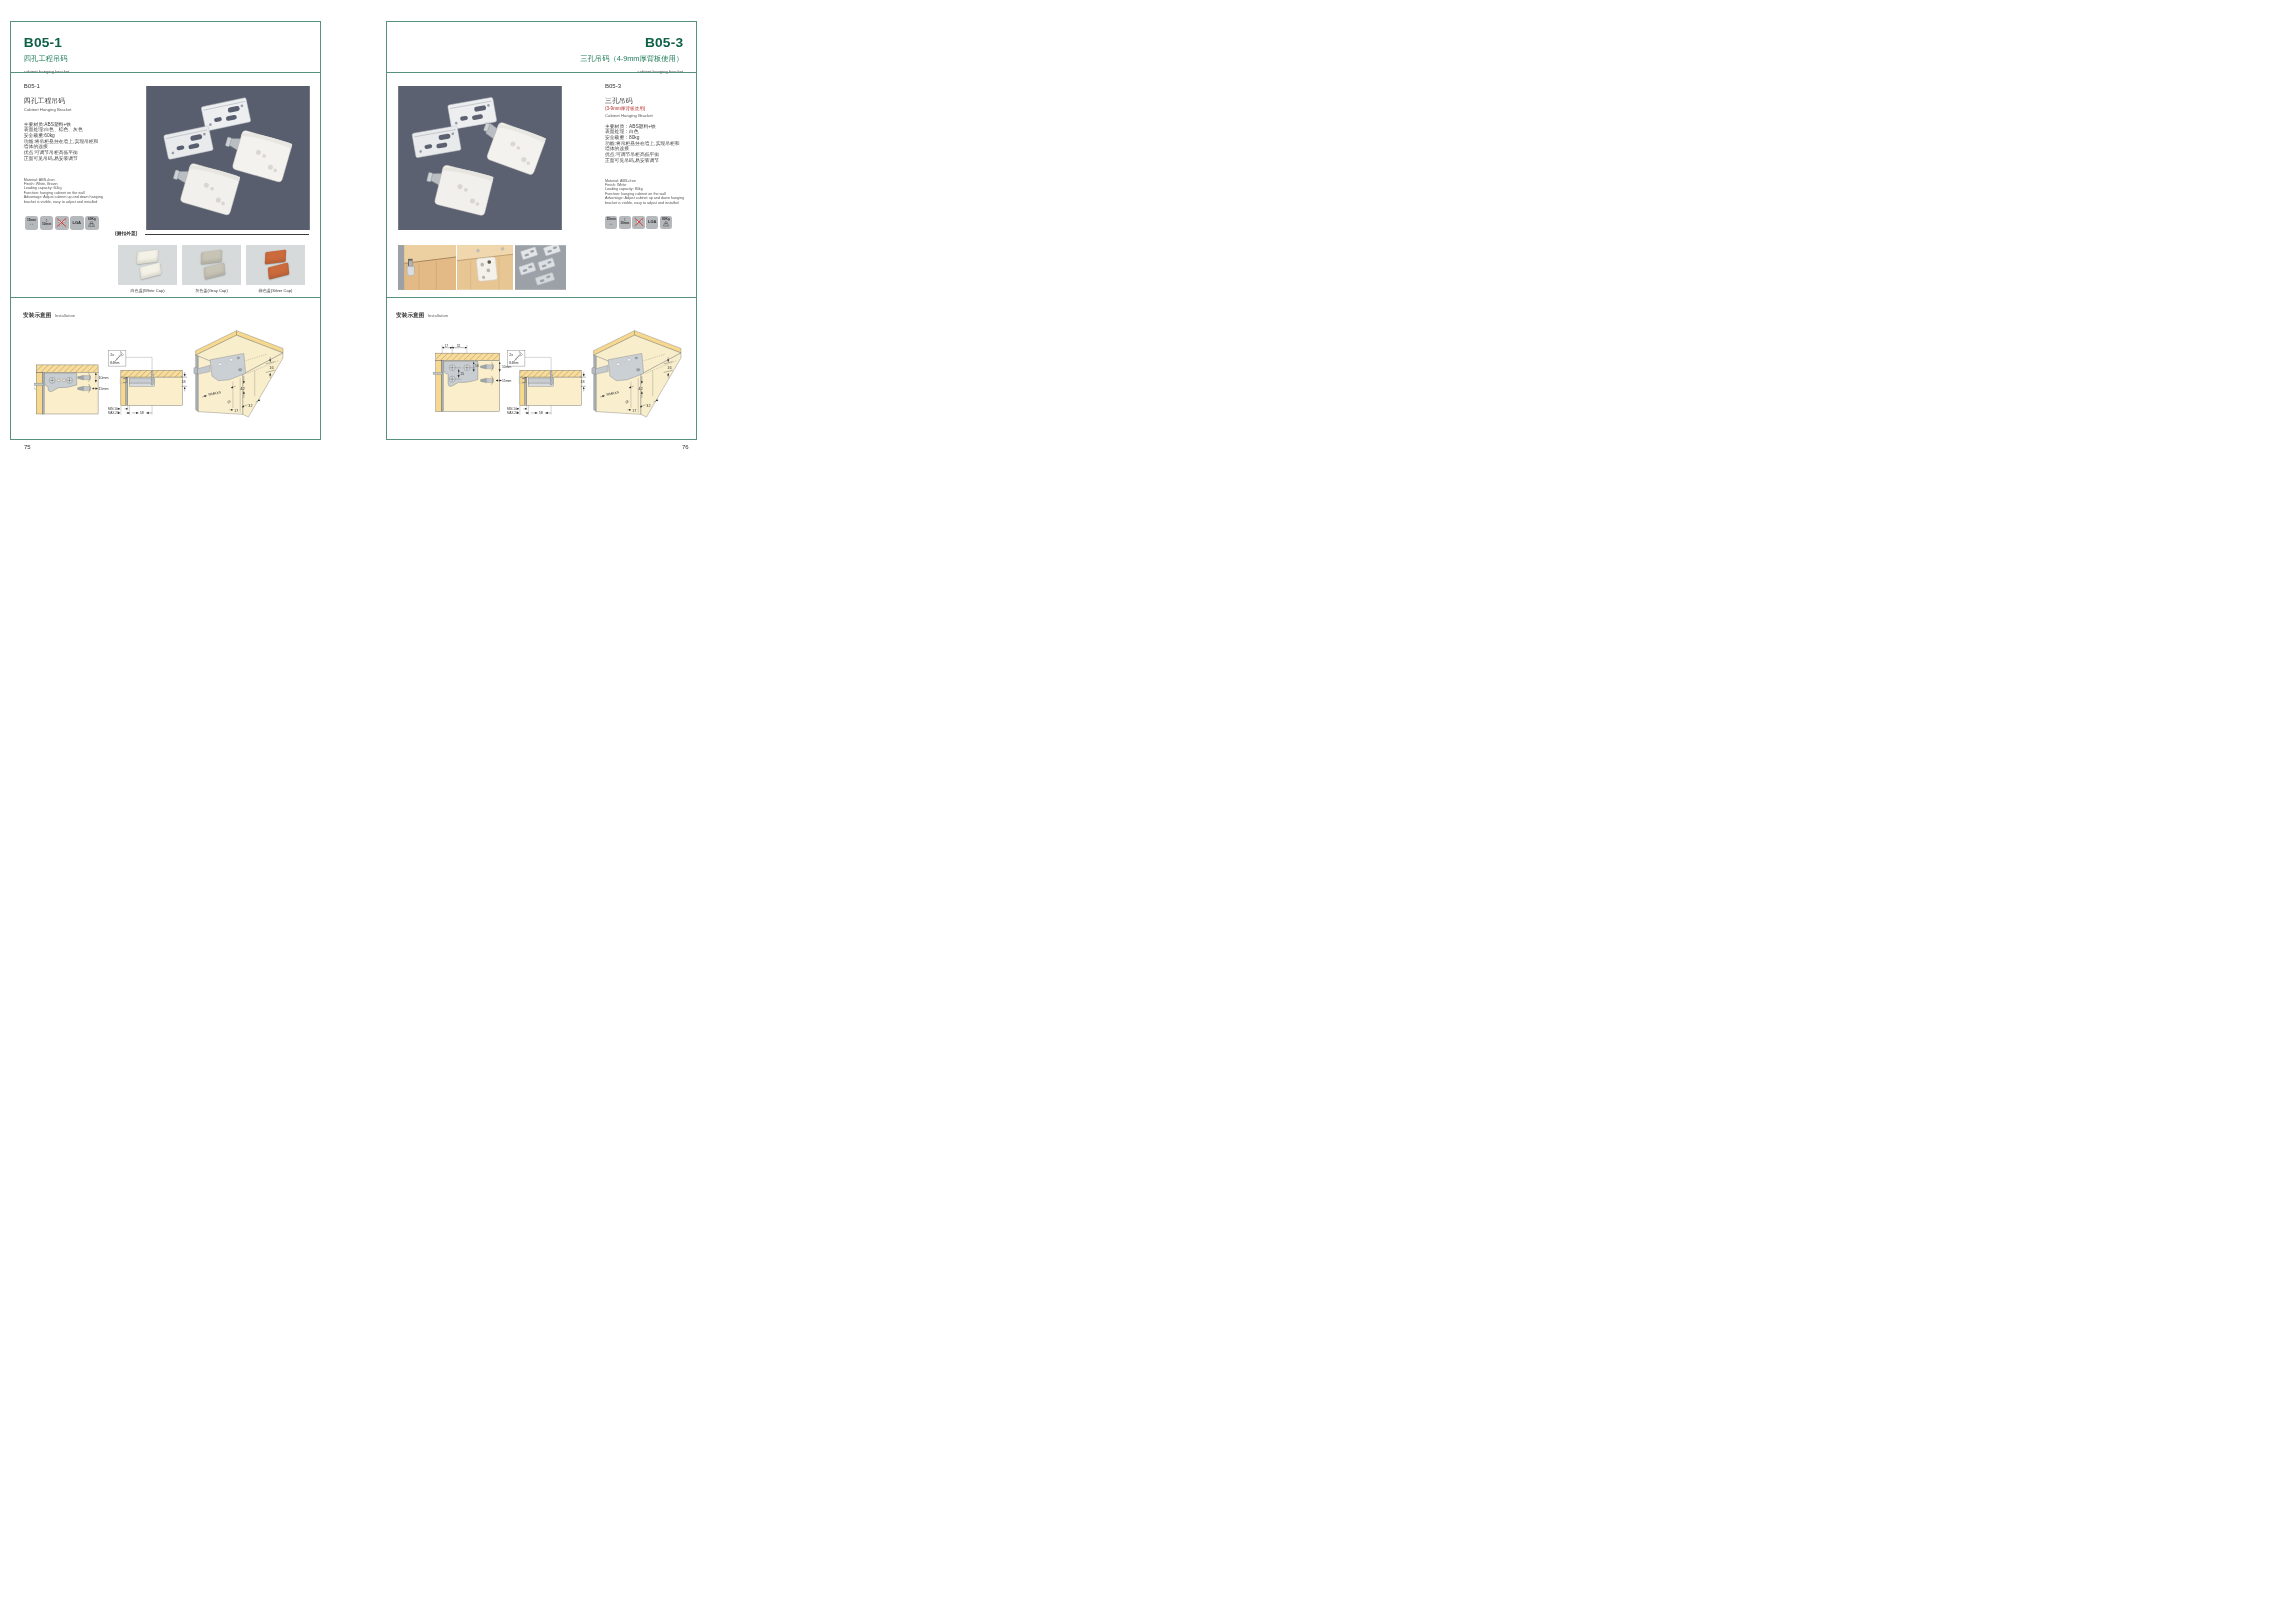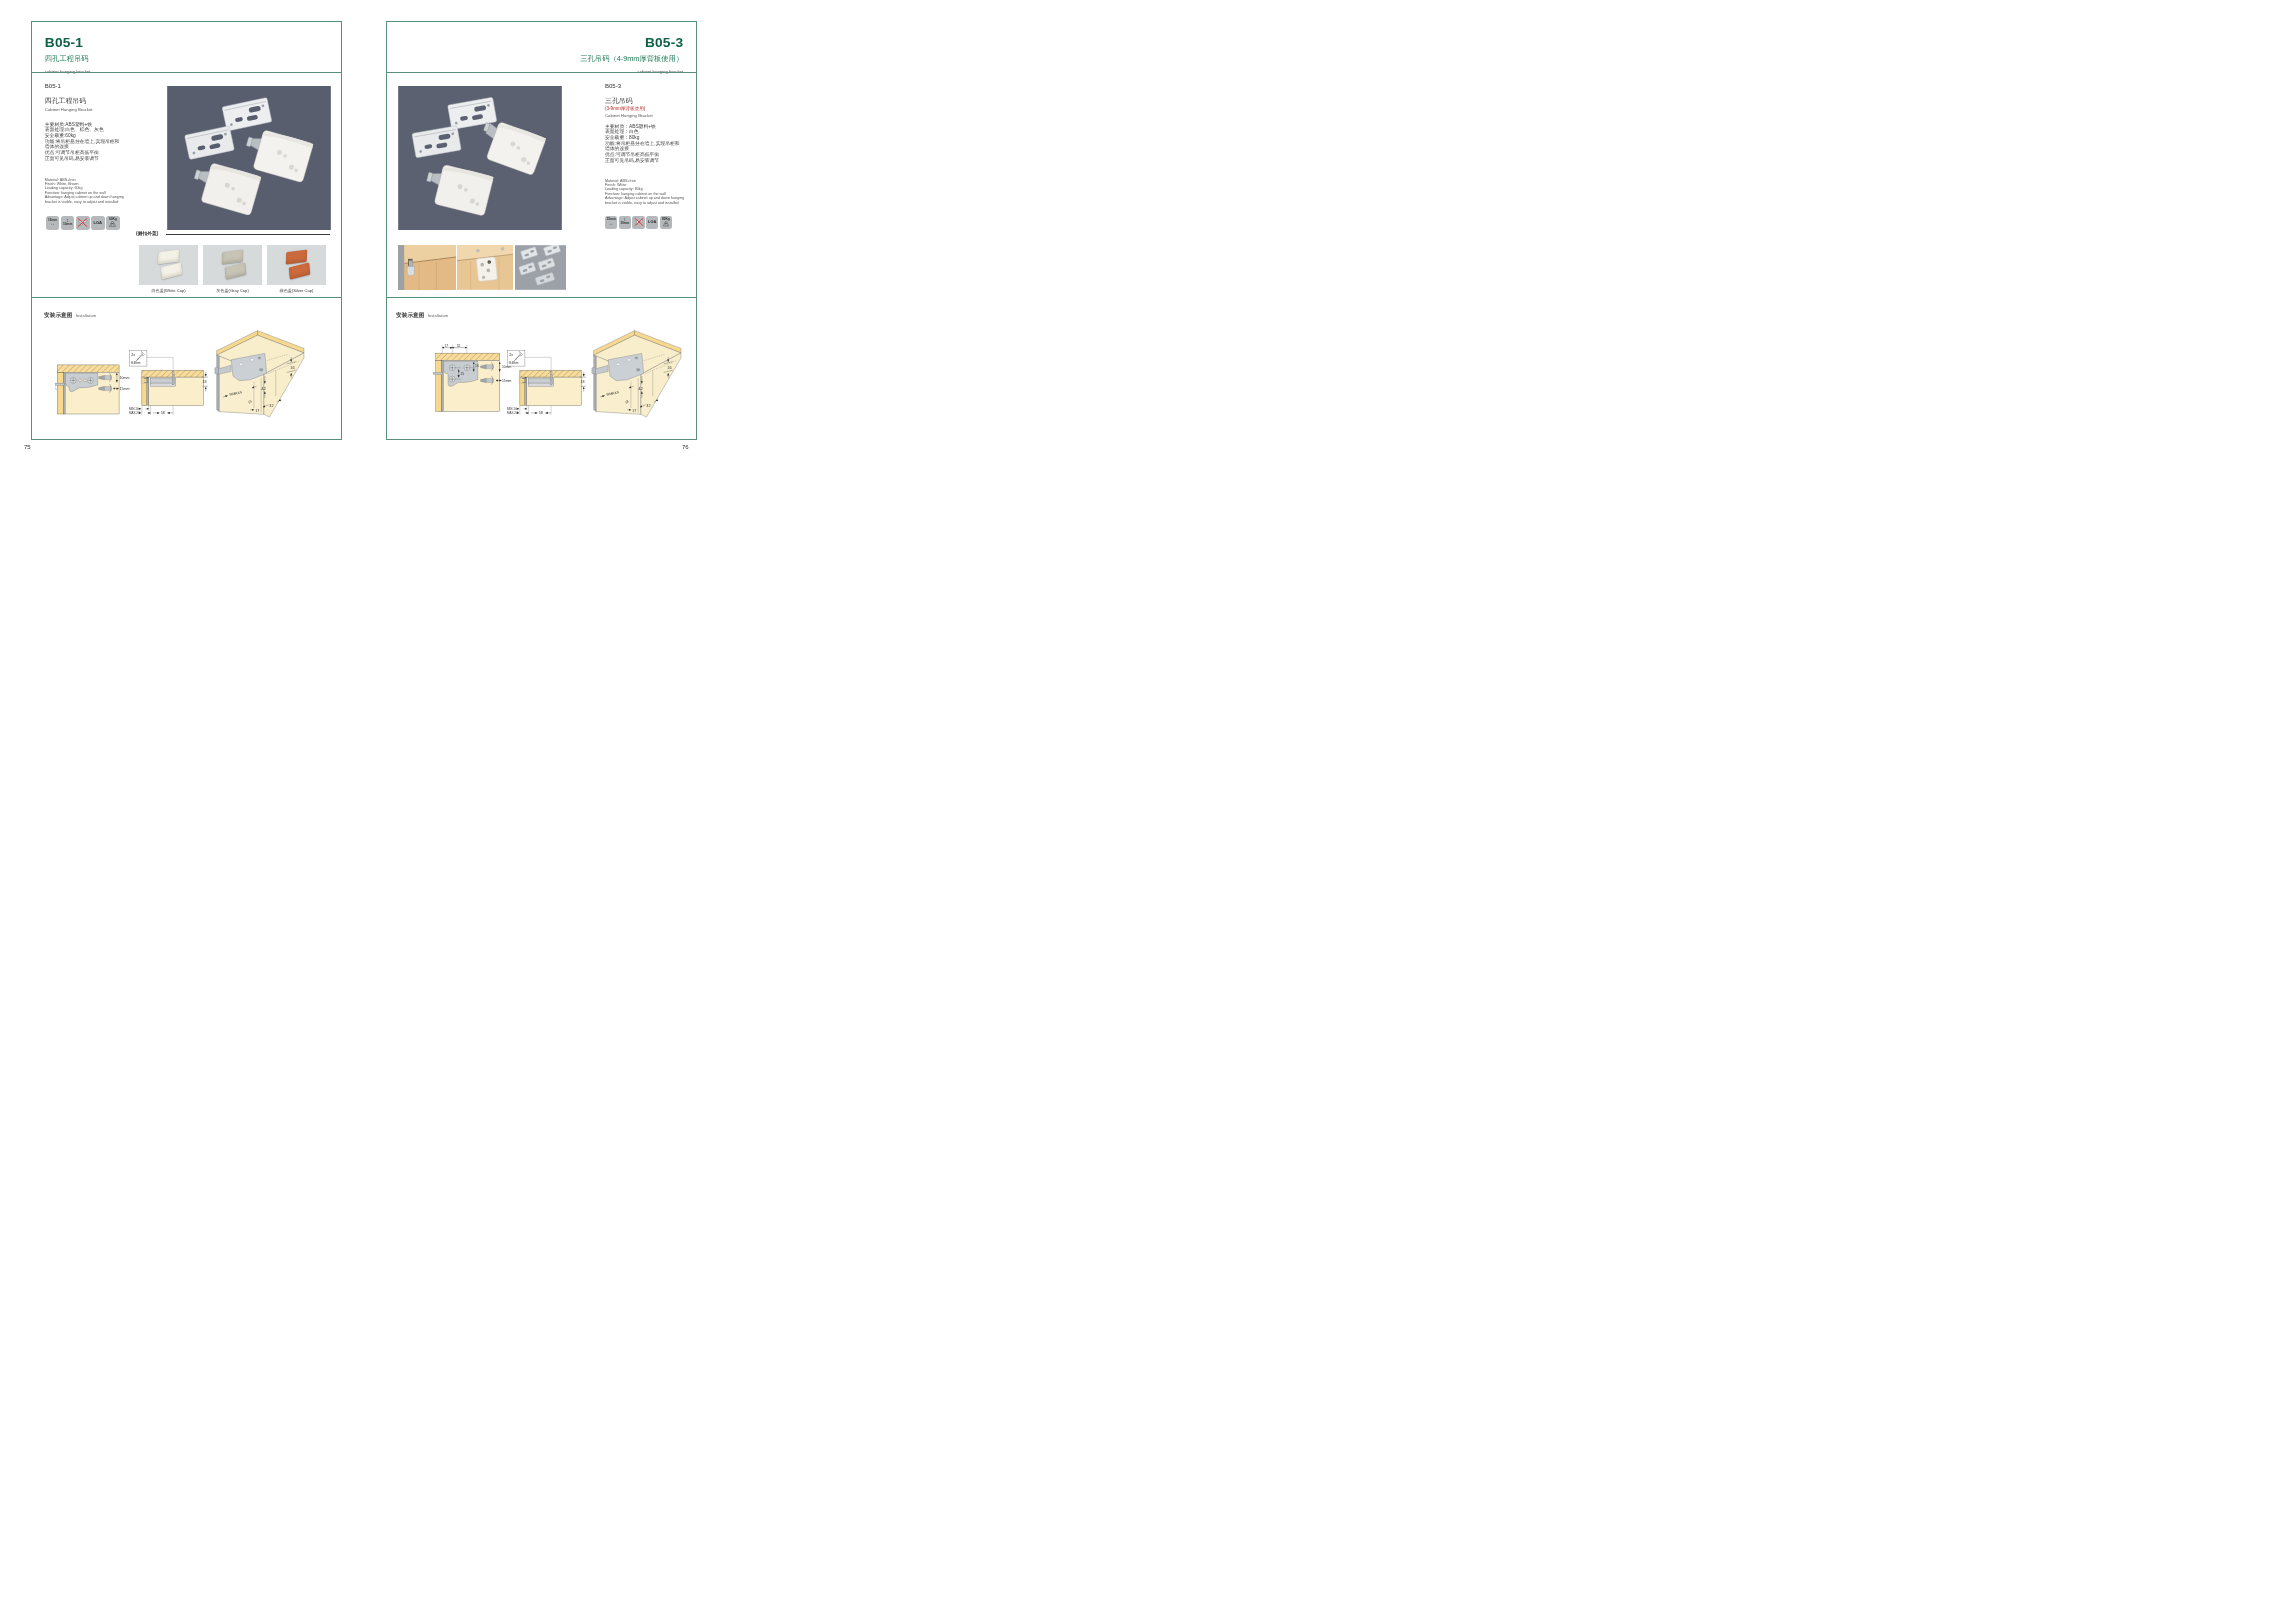--- a/index.html
+++ b/index.html
@@ -1,20 +1,20 @@
 <!DOCTYPE html>
 <html style="font-size:7.3px"><head>
 <meta charset="utf-8">
 <style>
   html,body{margin:0;padding:0;}
   body{width:707px;height:461px;position:relative;background:#fff;
        font-family:"Liberation Sans",sans-serif;color:#333;overflow:hidden;}
   .abs{position:absolute;}
   .page{position:absolute;top:20.6px;width:309px;height:417px;border:0.5px solid #579179;background:#fff;}
-  #page-left{left:31px;}
+  #page-left{left:10px;}
   #page-right{left:386px;}
   .hdr-code{font-size:13.7px;font-weight:700;color:#0e6147;letter-spacing:0.2px;line-height:13.7px;}
   .hdr-zh{font-size:7.3px;color:#1d7b57;margin-top:3.7px;}
   .hdr-en{font-size:4.3px;color:#474747;margin-top:5.5px;}
   .hdr-sep{position:absolute;top:50px;left:0;right:0;border-top:0.5px solid #579179;}
   .sec-sep{position:absolute;top:275px;left:0;right:0;border-top:0.5px solid #579179;}
   .pcode{font-size:6px;color:#333;}
   .pname-zh{font-size:6.9px;color:#343434;}
   .pname-note{font-size:4.6px;color:#b32a24;margin-top:0.9px;}
   .pname-en{font-size:4.3px;color:#565656;margin-top:1.8px;}

